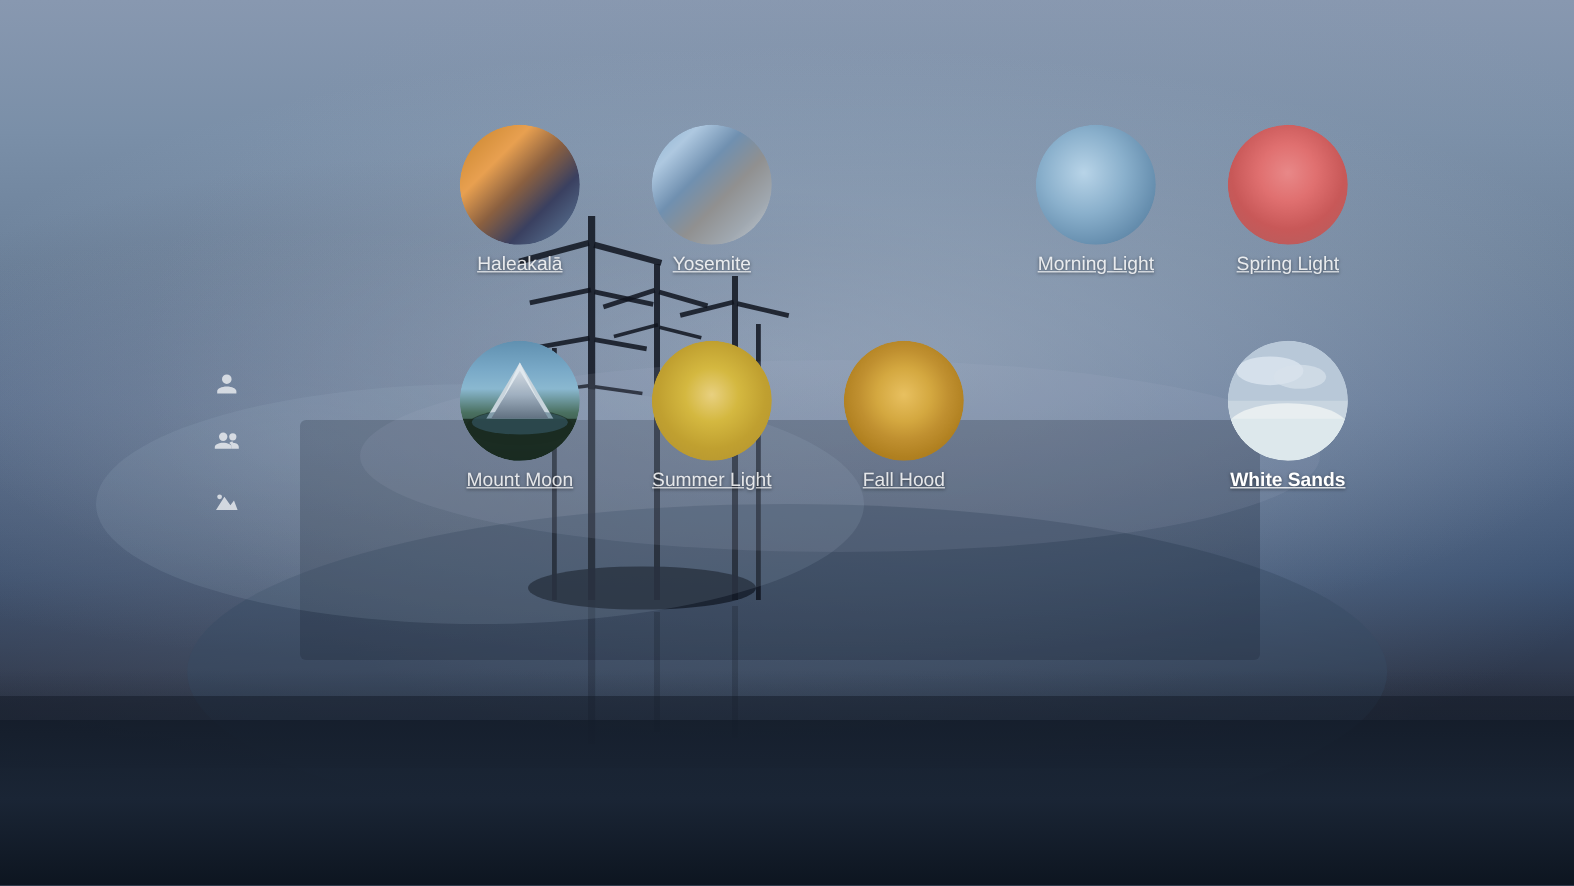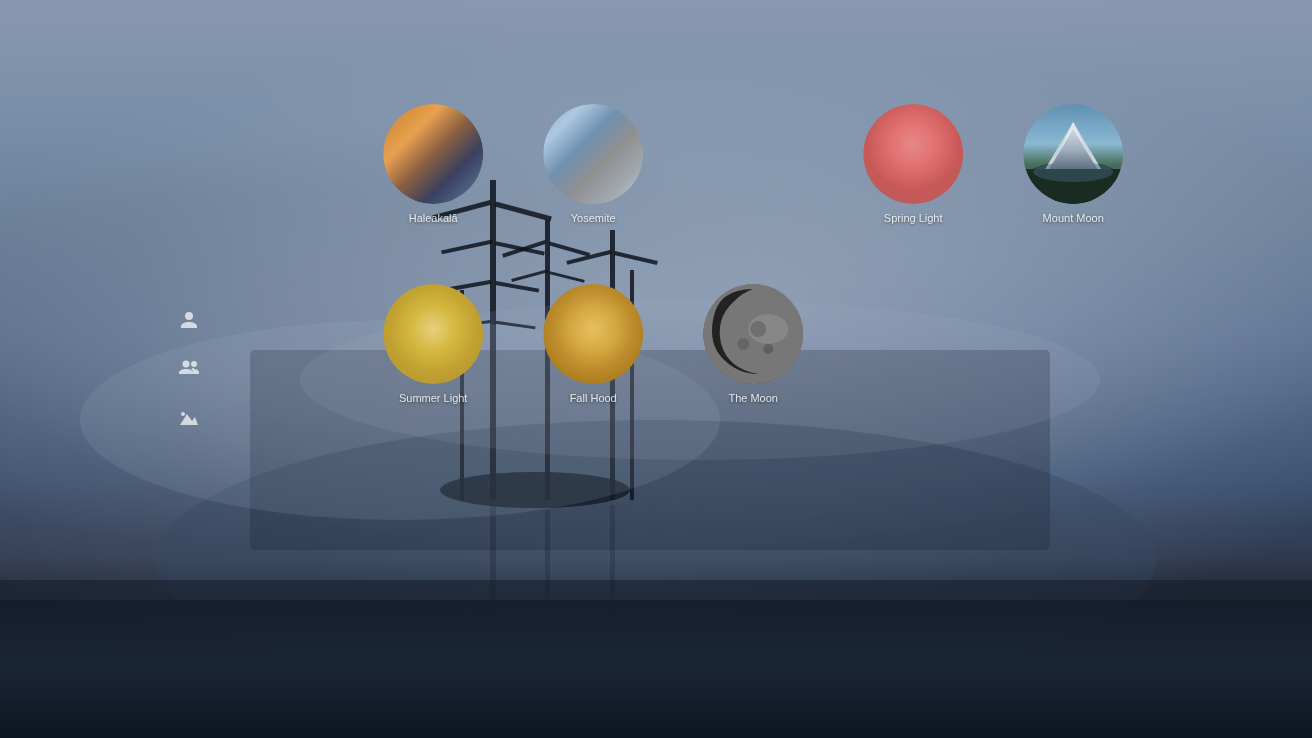--- a/index.html
+++ b/index.html
@@ -112,24 +112,25 @@
 
     .thumb-inner {
       width: 100%;
       height: 100%;
       border-radius: 50%;
       overflow: hidden;
     }
 
     .wallpaper-label {
       color: rgba(255,255,255,0.85);
-      font-size: 11px;
+      font-size: 16px;
       font-weight: 400;
       text-shadow: 0 1px 3px rgba(0,0,0,0.5);
       white-space: nowrap;
+      text-decoration: underline;
     }
 
     .wallpaper-label.selected-label {
       font-weight: 600;
       color: #ffffff;
     }
 
     
     .thumb-haleakala {
       background: linear-gradient(135deg, #c4822a 0%, #e8a050 30%, #8b6040 50%, #3a4060 70%, #6080a0 100%);
@@ -315,20 +316,26 @@
 
   <div class="wallpaper-item">
     <div class="wallpaper-thumb" style="width:100px;height:100px;">
       <div class="thumb-inner thumb-yosemite" style="width:100px;height:100px;"></div>
     </div>
     <span class="wallpaper-label">Yosemite</span>
   </div>
 
   <div></div>
 
+  <div class="wallpaper-item">
+    <div class="wallpaper-thumb" style="width:100px;height:100px;">
+      <div class="thumb-inner thumb-morning-light" style="width:100px;height:100px;"></div>
+    </div>
+    <span class="wallpaper-label">Morning Light</span>
+  </div>
 
   <div class="wallpaper-item">
     <div class="wallpaper-thumb" style="width:100px;height:100px;">
       <div class="thumb-inner thumb-spring-light" style="width:100px;height:100px;"></div>
     </div>
     <span class="wallpaper-label">Spring Light</span>
   </div>
 
 
 
@@ -355,38 +362,37 @@
     <span class="wallpaper-label">Summer Light</span>
   </div>
 
   <div class="wallpaper-item">
     <div class="wallpaper-thumb" style="width:100px;height:100px;">
       <div class="thumb-inner thumb-fall-light" style="width:100px;height:100px;"></div>
     </div>
     <span class="wallpaper-label">Fall Hood</span>
   </div>
 
-  <div class="wallpaper-item">
-    <div class="wallpaper-thumb" style="width:100px;height:100px;">
-      <div class="thumb-inner thumb-moon" style="width:100px;height:100px;">
+
+
+  <div></div>
+
+  <div class="wallpaper-item">
+    <div class="wallpaper-thumb" style="width:100px;height:100px;">
+      <div class="thumb-inner thumb-white-sands" style="width:100px;height:100px;">
         <svg style="position:absolute;inset:0;width:100%;height:100%;border-radius:50%;" viewBox="0 0 100 100">
-          <rect width="100" height="100" fill="#888"></rect>
-          <circle cx="50" cy="50" r="50" fill="#777"></circle>
-
-          <path d="M50,5 Q15,5 10,35 Q5,60 20,75 Q35,90 55,90 Q25,85 18,60 Q12,35 30,18 Q40,8 50,5z" fill="#222"></path>
-
-          <circle cx="55" cy="45" r="8" fill="rgba(0,0,0,0.25)"></circle>
-          <circle cx="65" cy="65" r="5" fill="rgba(0,0,0,0.2)"></circle>
-          <circle cx="40" cy="60" r="6" fill="rgba(0,0,0,0.15)"></circle>
-
-          <ellipse cx="65" cy="45" rx="20" ry="15" fill="rgba(200,200,200,0.2)"></ellipse>
+
+          <rect width="100" height="55" fill="#b8c8d8"></rect>
+          <ellipse cx="35" cy="25" rx="28" ry="12" fill="rgba(220,230,240,0.8)"></ellipse>
+          <ellipse cx="60" cy="30" rx="22" ry="10" fill="rgba(215,225,235,0.7)"></ellipse>
+
+          <rect y="50" width="100" height="20" fill="#c8d5e0"></rect>
+
+          <ellipse cx="50" cy="72" rx="50" ry="20" fill="#e8eef0"></ellipse>
+          <rect y="65" width="100" height="35" fill="#dde8ec"></rect>
         </svg>
       </div>
     </div>
-    <span class="wallpaper-label">The Moon</span>
-  </div>
-
-
-  <div></div>
-
+    <span class="wallpaper-label selected-label">White Sands</span>
+  </div>
 
 
 </div>
 
 </body></html>

